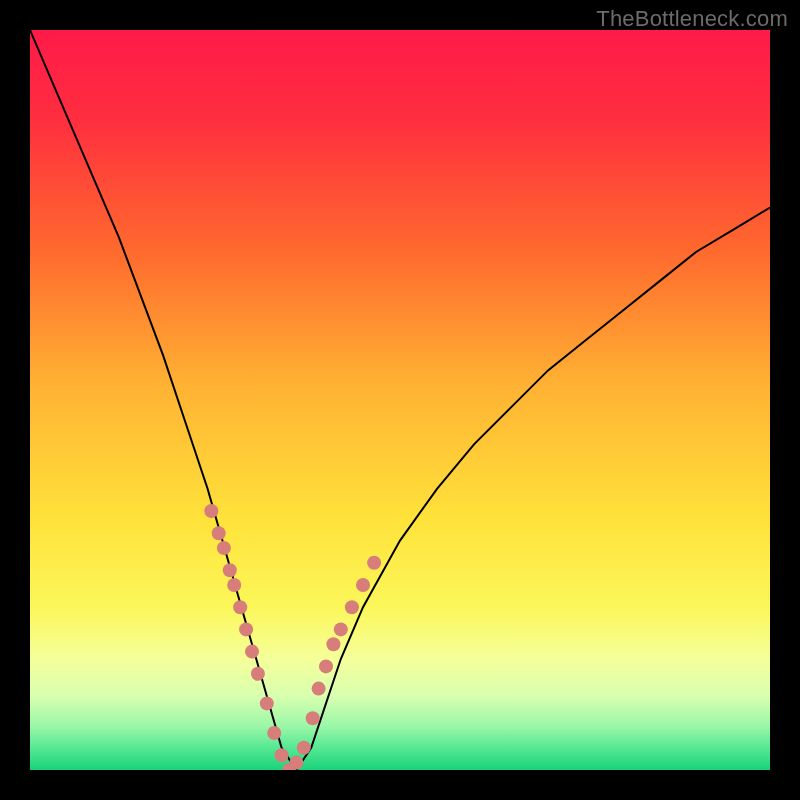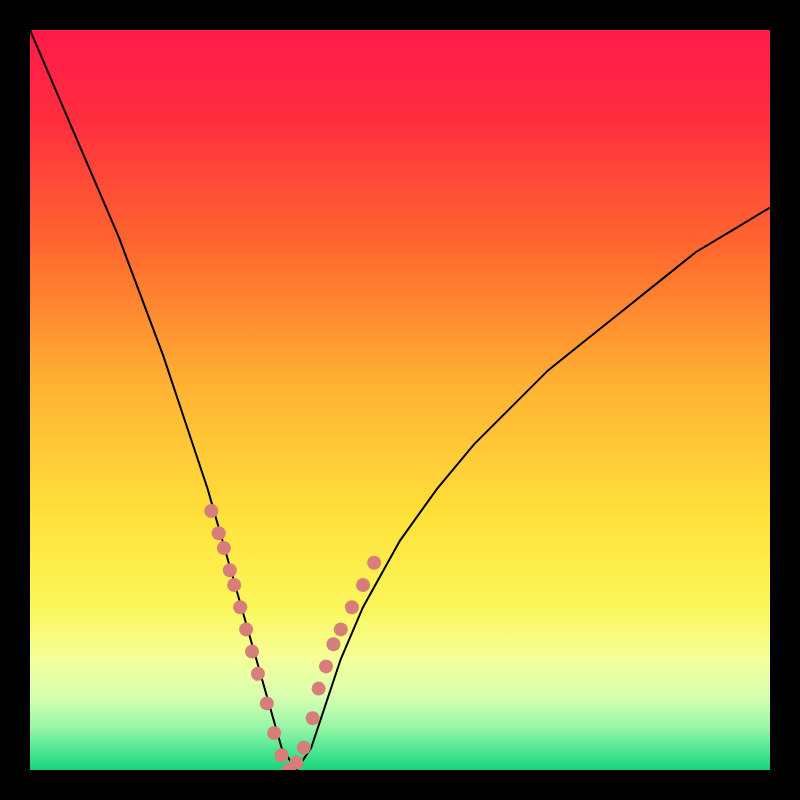--- a/index.html
+++ b/index.html
@@ -95,13 +95,14 @@
           <circle cx="296.0" cy="636.4" r="7"></circle>
           <circle cx="303.4" cy="614.2" r="7"></circle>
           <circle cx="310.8" cy="599.4" r="7"></circle>
           <circle cx="321.9" cy="577.2" r="7"></circle>
           <circle cx="333.0" cy="555.0" r="7"></circle>
           <circle cx="344.1" cy="532.8" r="7"></circle>
         </g>
     </svg>
   </div>
 
+  <div class="watermark">TheBottleneck.com</div>
 </div>
 
 </body></html>

